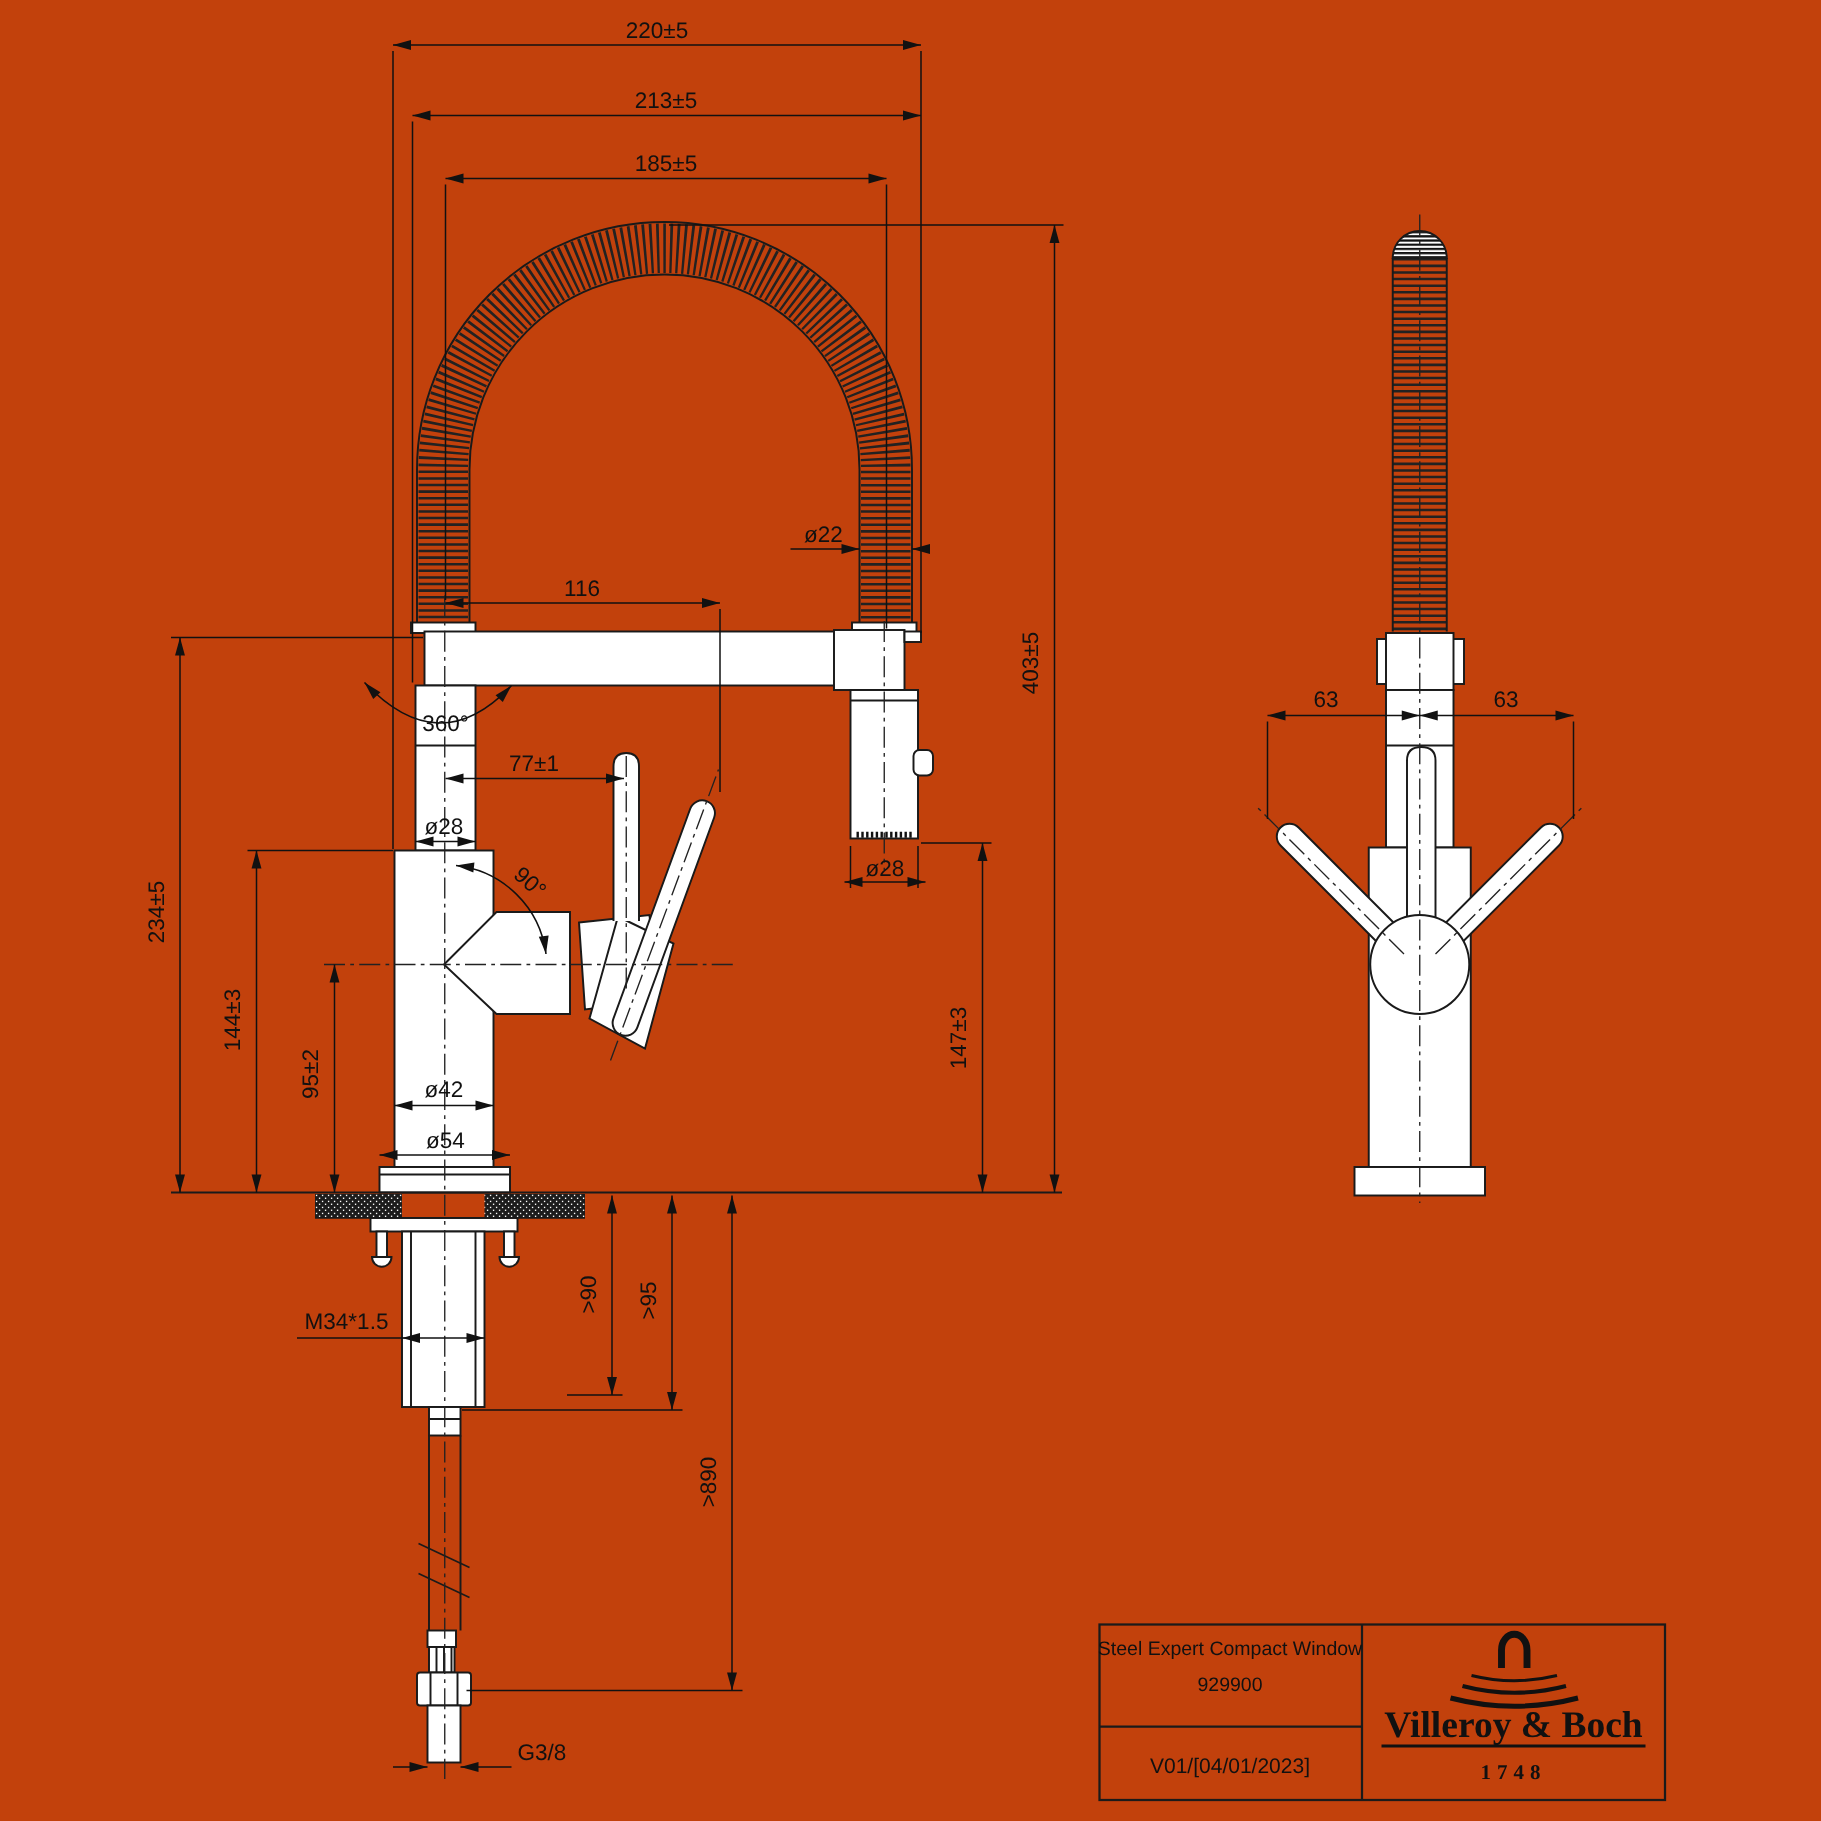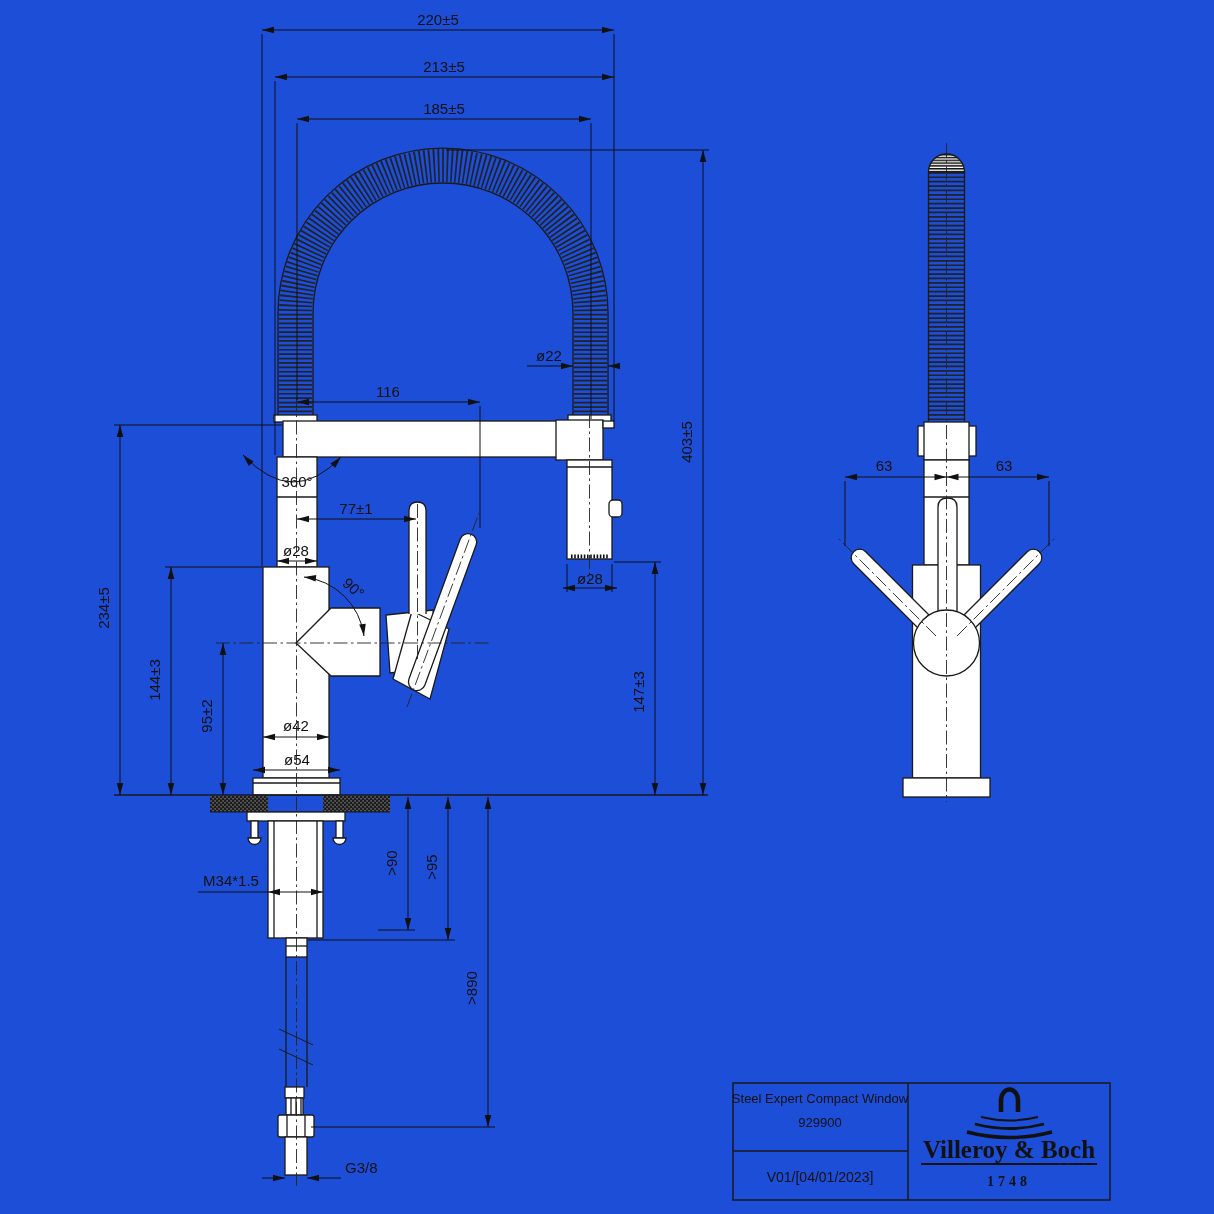--- a/index.html
+++ b/index.html
@@ -1,16 +1,16 @@
 <!DOCTYPE html>
 <html><head>
 <meta charset="utf-8">
 <style>
   html,body{margin:0;padding:0;background:#ffffff;}
-  .stage{width:1214px;height:1214px;position:relative;background:#1d4ed8;overflow:hidden;}
+  .stage{width:1214px;height:1214px;position:relative;background:#c2410c;overflow:hidden;}
   svg{display:block;}
   svg text{font-family:"Liberation Sans","DejaVu Sans",sans-serif;font-size:15px;fill:#111;}
   .obj{stroke:#1a1a1a;stroke-width:1.3;fill:none;}
   .w{stroke:#1a1a1a;stroke-width:1.3;fill:#ffffff;}
   .thin{stroke:#1a1a1a;stroke-width:1;fill:none;}
   .dim{stroke:#111;stroke-width:1;fill:none;}
   .cl{stroke:#222;stroke-width:0.9;fill:none;stroke-dasharray:14 3.5 2.5 3.5;}
   .coil{stroke:#222;stroke-width:33;fill:none;stroke-dasharray:1.7 2.7;}
   .coilside{stroke:#222;stroke-width:36;fill:none;stroke-dasharray:1.7 2.7;}
   .tb{stroke:#1a1a1a;stroke-width:1.5;fill:none;}

